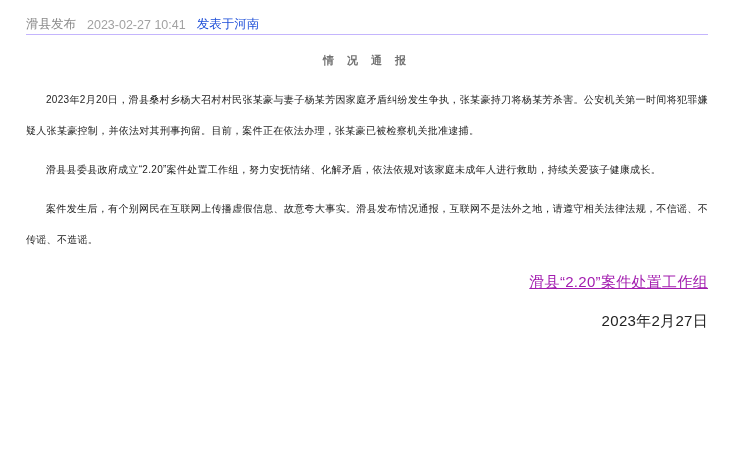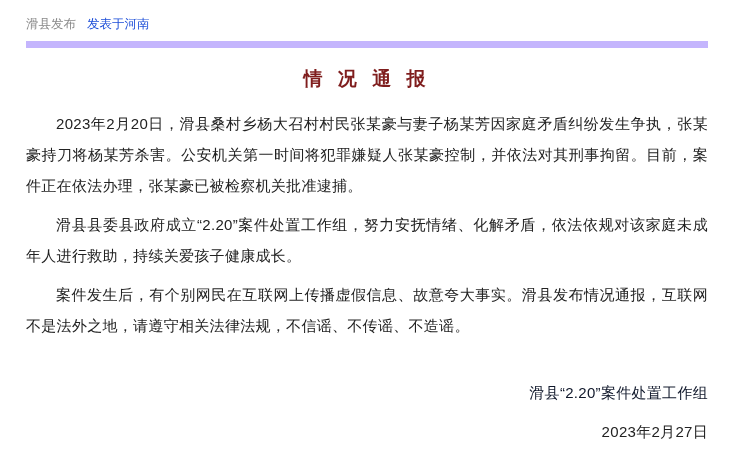--- a/index.html
+++ b/index.html
@@ -29,77 +29,79 @@
     padding-top: 14px;
     line-height: 1.4;
   }
   .meta-row {
     display: flex;
     align-items: center;
     gap: 11px;
     margin-top: 16px;
     font-size: 12.5px;
     color: #9a9a9a;
-    padding-bottom: 8px;
-    border-bottom: 7px solid #c4b5fd;
+    padding-bottom: 1px;
+    border-bottom: 1px solid #c4b5fd;
   }
   .meta-source {
     color: #8a8a8a;
   }
   .meta-date {
     color: #a2a2a2;
   }
   .meta-location {
     color: #1d4ed8;
   }
   .body-wrap {
     padding-top: 18px;
   }
   .doc-heading {
     text-align: center;
-    font-size: 19px;
+    font-size: 11px;
     font-weight: bold;
-    color: #7f1d1d;
+    color: #737373;
     letter-spacing: 5px;
     margin-bottom: 16px;
   }
   .para {
-    font-size: 15px;
+    font-size: 10px;
     line-height: 31px;
     color: #222222;
     text-align: justify;
     text-indent: 2em;
     margin: 0 0 8px 0;
     letter-spacing: 0.3px;
   }
   .signature {
     font-size: 15px;
     line-height: 31px;
-    color: #0f172a;
+    color: #a21caf;
     text-align: right;
-    margin: 36px 0 0 0;
+    margin: 11px 0 0 0;
     letter-spacing: 0.3px;
+    text-decoration: underline;
   }
   .sign-date {
     font-size: 15px;
     line-height: 31px;
     color: #222222;
     text-align: right;
     margin: 8px 0 0 0;
     letter-spacing: 0.3px;
   }
 </style>
 </head>
 <body>
 
 <div class="page">
 
 
   <div class="meta-row">
     <span class="meta-source">滑县发布</span>
+    <span class="meta-date">2023-02-27 10:41</span>
     <span class="meta-location">发表于河南</span>
   </div>
 
   <div class="body-wrap">
 
     <div class="doc-heading">情 况 通 报</div>
 
     <p class="para">2023年2月20日，滑县桑村乡杨大召村村民张某豪与妻子杨某芳因家庭矛盾纠纷发生争执，张某豪持刀将杨某芳杀害。公安机关第一时间将犯罪嫌疑人张某豪控制，并依法对其刑事拘留。目前，案件正在依法办理，张某豪已被检察机关批准逮捕。</p>
 
     <p class="para">滑县县委县政府成立“2.20”案件处置工作组，努力安抚情绪、化解矛盾，依法依规对该家庭未成年人进行救助，持续关爱孩子健康成长。</p>

